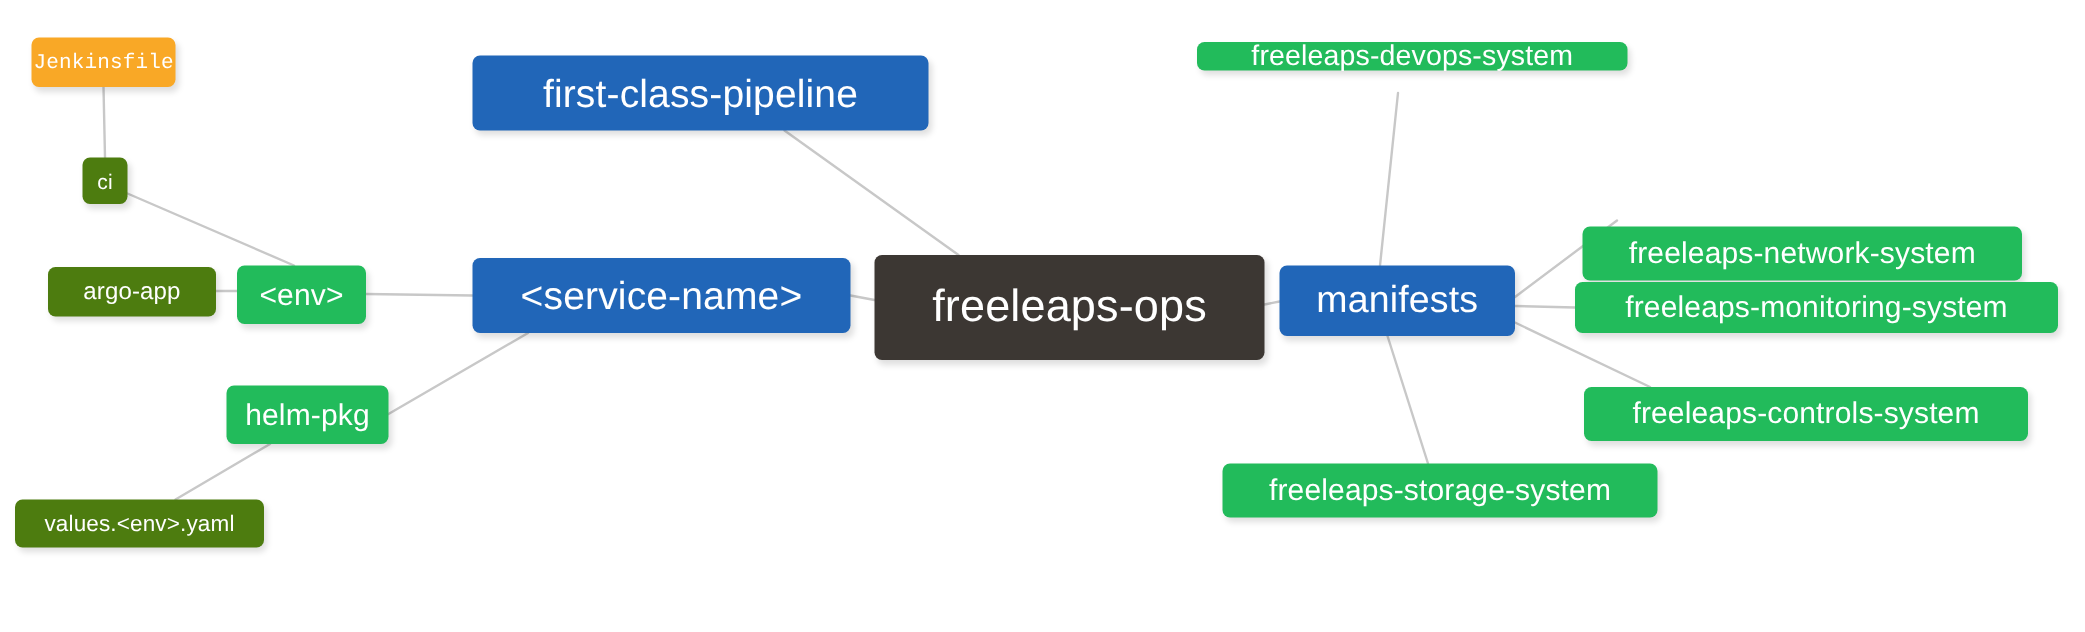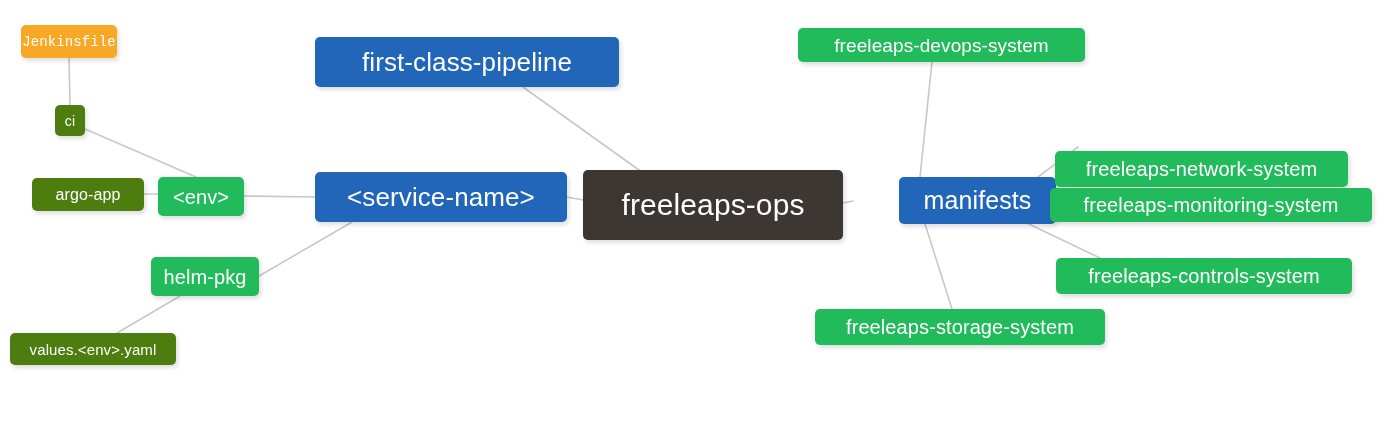--- a/index.html
+++ b/index.html
@@ -65,26 +65,26 @@
       <line x1="920" y1="177" x2="932" y2="62" stroke="#c8c8c8" stroke-width="1.6" stroke-linecap="round"></line>
       <line x1="1010" y1="198" x2="1078" y2="147" stroke="#c8c8c8" stroke-width="1.6" stroke-linecap="round"></line>
       <line x1="1010" y1="204" x2="1050" y2="205" stroke="#c8c8c8" stroke-width="1.6" stroke-linecap="round"></line>
       <line x1="1010" y1="215" x2="1100" y2="258" stroke="#c8c8c8" stroke-width="1.6" stroke-linecap="round"></line>
       <line x1="925" y1="224" x2="952" y2="309" stroke="#c8c8c8" stroke-width="1.6" stroke-linecap="round"></line>
     </svg>
   <div id="node-layer">
       <div class="node n-root" style="left: 583px; top: 170px; width: 260px; height: 70px; font-size: 30px;">freeleaps-ops</div>
       <div class="node n-blue" style="left: 315px; top: 37px; width: 304px; height: 50px; font-size: 26px;">first-class-pipeline</div>
       <div class="node n-blue" style="left: 315px; top: 172px; width: 252px; height: 50px; font-size: 26px;">&lt;service-name&gt;</div>
-      <div class="node n-blue" style="left: 853px; top: 177px; width: 157px; height: 47px; font-size: 25px; margin-left: 46px;">manifests</div>
+      <div class="node n-blue" style="left: 853px; top: 177px; width: 157px; height: 47px; font-size: 25px;">manifests</div>
       <div class="node n-green" style="left: 158px; top: 177px; width: 86px; height: 39px; font-size: 20px;">&lt;env&gt;</div>
       <div class="node n-green" style="left: 151px; top: 257px; width: 108px; height: 39px; font-size: 20px;">helm-pkg</div>
       <div class="node n-amber" style="left: 21px; top: 25px; width: 96px; height: 33px; font-size: 14px;">Jenkinsfile</div>
       <div class="node n-red" style="left: 55px; top: 105px; width: 30px; height: 31px; font-size: 14px;">ci</div>
       <div class="node n-red" style="left: 32px; top: 178px; width: 112px; height: 33px; font-size: 16px;">argo-app</div>
       <div class="node n-red" style="left: 10px; top: 333px; width: 166px; height: 32px; font-size: 15px;">values.&lt;env&gt;.yaml</div>
-      <div class="node n-green" style="left: 798px; top: 28px; width: 287px; height: 34px; font-size: 19px;">freeleaps-devops-system</div>
+      <div class="node n-green" style="left: 798px; top: 28px; width: 287px; height: 19px; font-size: 19px;">freeleaps-devops-system</div>
       <div class="node n-green" style="left: 1055px; top: 111px; width: 293px; height: 36px; font-size: 20px; margin-top: 40px;">freeleaps-network-system</div>
       <div class="node n-green" style="left: 1050px; top: 188px; width: 322px; height: 34px; font-size: 20px;">freeleaps-monitoring-system</div>
       <div class="node n-green" style="left: 1056px; top: 258px; width: 296px; height: 36px; font-size: 20px; text-align: right;">freeleaps-controls-system</div>
       <div class="node n-green" style="left: 815px; top: 309px; width: 290px; height: 36px; font-size: 20px;">freeleaps-storage-system</div>
     </div>
 </div>
 
 </body></html>

